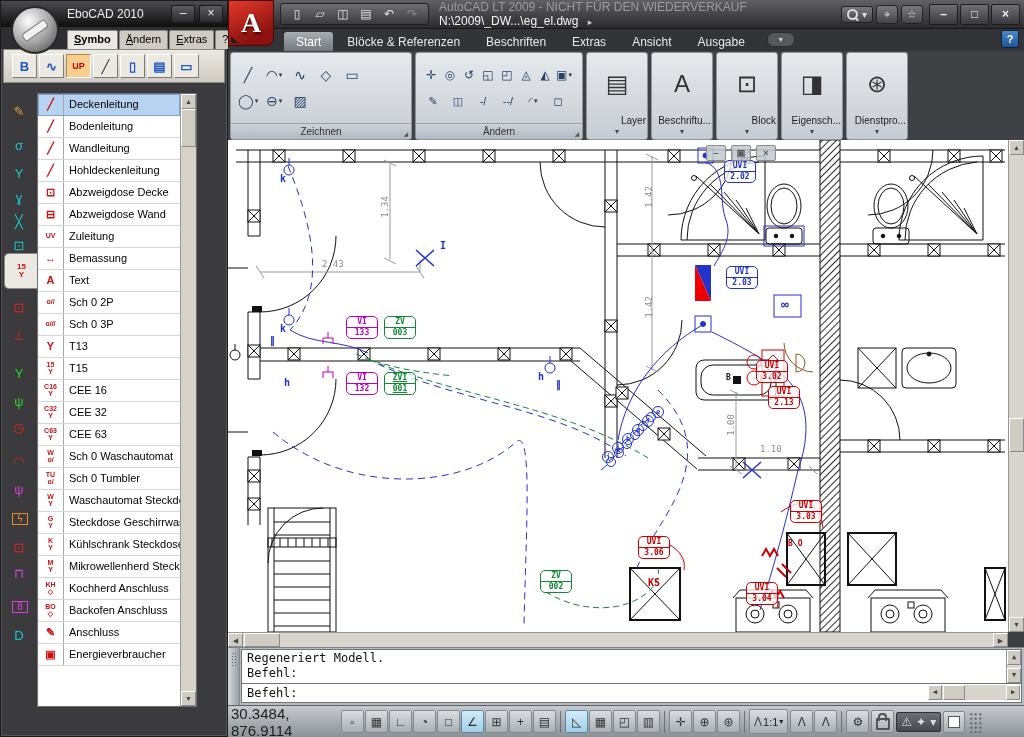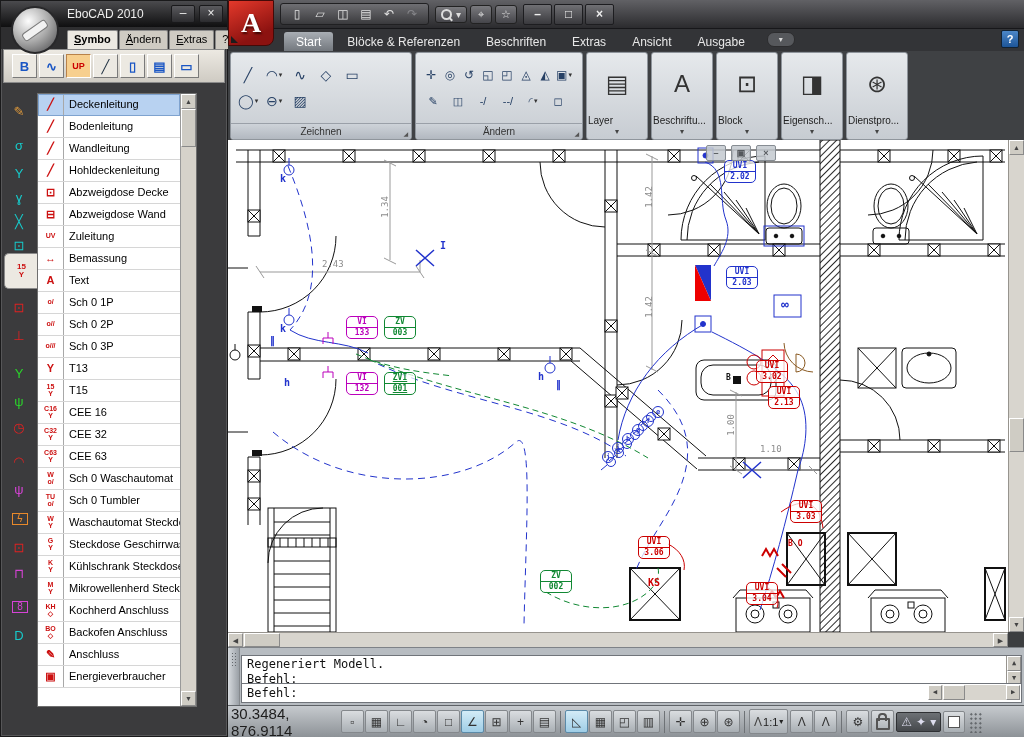--- a/index.html
+++ b/index.html
@@ -64,21 +64,21 @@
   .ribbon{height:90px;background:#3f4144;display:flex;gap:3px;padding:1px 2px;box-sizing:border-box}
   .panel{background:linear-gradient(#e6e9ec,#c7ccd2);border:1px solid #8f959c;border-radius:3px;display:flex;flex-direction:column;box-sizing:border-box}
   .panel-body{flex:1;display:flex;flex-direction:column;justify-content:center;gap:4px;padding:3px 6px}
   .icon-row{display:flex;gap:4px;align-items:center}
   .ric{min-width:22px;height:22px;display:flex;align-items:center;justify-content:center;font-size:14px;color:#274165;background:transparent;border:none;padding:0 1px}
   .ric.dd::after{content:"▾";font-size:7px;color:#333;margin-left:1px}
   .panel-label{height:15px;background:linear-gradient(#ced3d9,#b2b8c0);border-top:1px solid #9aa0a8;font-size:10px;color:#333;display:flex;align-items:center;justify-content:center;gap:6px;border-radius:0 0 3px 3px;position:relative}
   .panel-corner{position:absolute;right:3px;bottom:2px;font-size:6px;color:#555}
   .bigpanel{width:62px}
   .big-ico{flex:1;display:flex;align-items:center;justify-content:center;font-size:24px;color:#333}
-  .big-label{font-size:10px;text-align:left;color:#222;padding:0 1px;white-space:nowrap;overflow:hidden}
+  .big-label{font-size:10px;text-align:right;color:#222;padding:0 1px;white-space:nowrap;overflow:hidden}
   .big-dd{font-size:8px;color:#444;text-align:center;padding:1px 0 3px 0}
   
   .canvaswrap{position:absolute;left:0;top:140px;width:780px;height:492px;background:#fff;overflow:hidden}
   .canvaswrap svg{position:absolute;left:0;top:0}
   #plan-overlays{position:absolute;left:0;top:0;width:780px;height:492px;pointer-events:none}
   .plan-label{position:absolute;width:30px;font:bold 8px "DejaVu Sans Mono",monospace;text-align:center;border:1px solid;border-radius:5px;background:rgba(255,255,255,.75);line-height:1.25}
   .plan-label .pl-top{border-bottom:1px solid}
   .plan-dim{position:absolute;color:#8c8c8c;font:9px "DejaVu Sans Mono",monospace;white-space:nowrap}
   .plan-dim.rot{transform:rotate(-90deg);transform-origin:center}
   .plan-letter{position:absolute;color:#2233cc;font:bold 10px "DejaVu Sans Mono",monospace;line-height:1;white-space:pre}
@@ -91,21 +91,21 @@
   .vthumb{position:absolute;left:0;top:278px;width:15px;height:34px;background:#cfccc4;border:1px solid;border-color:#fff #8a8a8a #8a8a8a #fff;box-sizing:border-box}
   .varrow-b{position:absolute;left:0;bottom:0;width:15px}
   .hscroll{position:absolute;left:0;top:632px;width:780px;height:15px;background:#d8d5ce;border-top:1px solid #97948e;display:flex;box-sizing:border-box}
   .hscroll .sarrow{width:15px;height:14px;flex:none}
   .hthumb{width:36px;height:14px;background:#cfccc4;border:1px solid;border-color:#fff #8a8a8a #8a8a8a #fff;box-sizing:border-box;margin-left:1px}
   .hscroll .spacer{flex:1}
   
   .cmdarea{position:absolute;left:0;top:647px;width:796px;height:58px;background:#b7bcc1;border-top:1px solid #7e8287;display:flex;box-sizing:border-box}
   .cmdgrip{width:11px;background:linear-gradient(90deg,#d6dade,#9aa0a6);border-right:1px solid #85898d;position:relative}
   .cmdgrip::before{content:"";position:absolute;left:3px;top:4px;width:5px;height:14px;background:radial-gradient(#63676b 0.9px,transparent 1px) 0 0/3px 3px}
-  .cmdmain{flex:1;display:flex;flex-direction:column;margin:7px 2px 2px 1px}
+  .cmdmain{flex:1;display:flex;flex-direction:column;margin:1px 2px 2px 1px}
   .cmdhist{flex:1;background:#fff;border:1px solid #70747a;font:12px "DejaVu Sans Mono",monospace;color:#111;padding:1px 18px 1px 5px;position:relative;line-height:15px;overflow:hidden}
   .cmd-vsb{position:absolute;right:0;top:0;width:15px;height:100%;background:#d8d5ce;border-left:1px solid #97948e;display:flex;flex-direction:column;justify-content:space-between;box-sizing:border-box}
   .cmdline{height:19px;background:#fff;border:1px solid #70747a;border-top:none;font:12px "DejaVu Sans Mono",monospace;color:#111;padding:2px 100px 0 5px;position:relative;box-sizing:border-box}
   .cmd-hsb{position:absolute;right:1px;top:1px;height:15px;width:92px;background:#d8d5ce;display:flex}
   .cmd-hsb .sarrow{width:14px;height:15px}
   .cmd-hsb .hthumb{width:22px;height:15px}
   .cmd-hsb .spacer{flex:1}
   
   .statusbar{position:absolute;left:0;top:705px;width:796px;height:32px;background:linear-gradient(#c6cace,#8d9297);border-top:1px solid #5e6266;display:flex;align-items:center;gap:2px;padding:0 3px;box-sizing:border-box}
   .coords{font-size:15px;color:#1d1d1d;width:108px;flex:none}
@@ -214,24 +214,20 @@
           <div class="p-row">
             <span class="p-ico">↔</span>
             <span class="p-label">Bemassung</span>
           </div>
 
           <div class="p-row">
             <span class="p-ico">A</span>
             <span class="p-label">Text</span>
           </div>
 
-          <div class="p-row sm">
-            <span class="p-ico">o/</span>
-            <span class="p-label">Sch 0 1P</span>
-          </div>
 
           <div class="p-row sm">
             <span class="p-ico">o//</span>
             <span class="p-label">Sch 0 2P</span>
           </div>
 
           <div class="p-row sm">
             <span class="p-ico">o///</span>
             <span class="p-label">Sch 0 3P</span>
           </div>
@@ -340,20 +336,25 @@
     <div class="logo-a">A</div>
     <div class="qat">
 
     <div class="qat-btn">▯</div>
         <div class="qat-btn">▱</div>
         <div class="qat-btn">◫</div>
         <div class="qat-btn">▤</div>
         <div class="qat-btn">↶</div>
         <div class="qat-btn dim">↷</div>
       </div>
+    <div class="title-text">
+      <span class="t-dim">AutoCAD LT 2009 - NICHT FÜR DEN WIEDERVERKAUF</span>
+      <span class="t-file">N:\2009\_DW...\eg_el.dwg</span>
+      <span class="t-arr">▸</span>
+    </div>
     <div class="infocenter">
       <div class="ic-box">
         <span class="mag"></span>
         <span>▾</span>
       </div>
       <div class="ic-btn">⌖</div>
       <div class="ic-btn">☆</div>
     </div>
     <div class="winbtns">
       <div class="wb">–</div>

